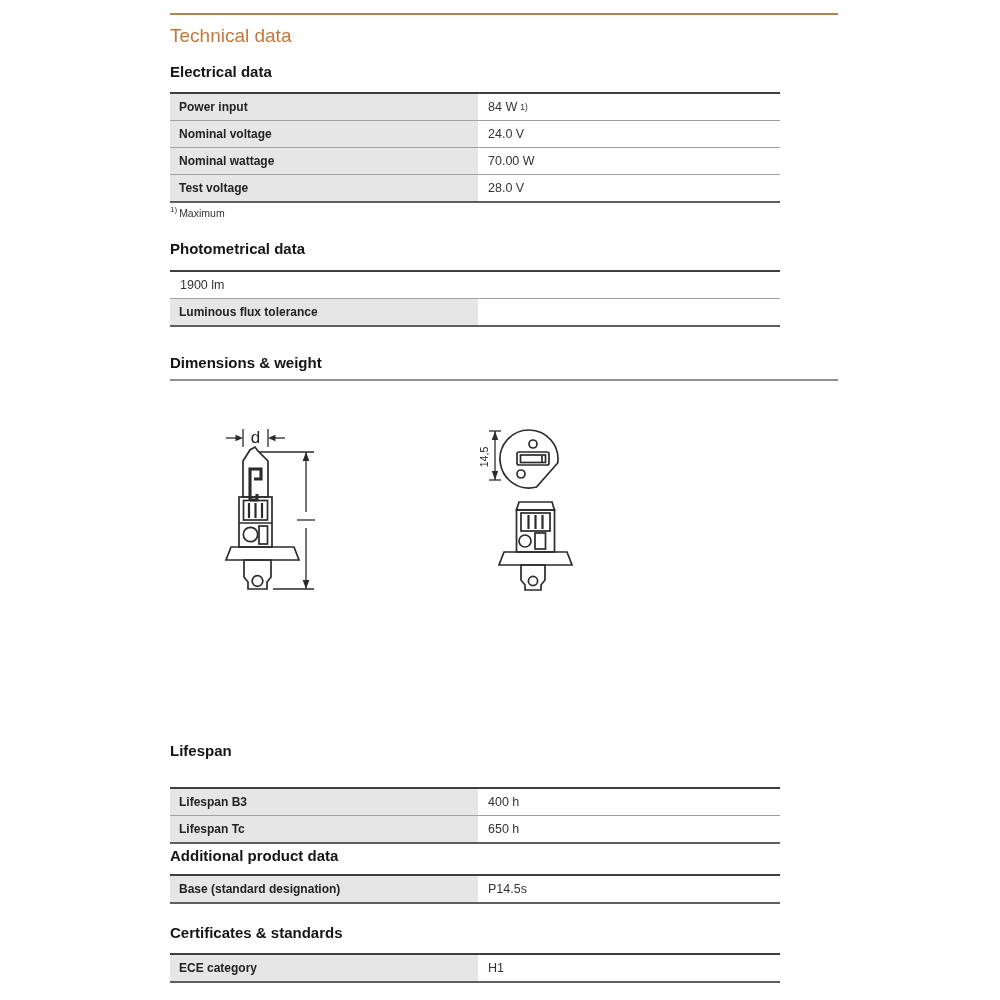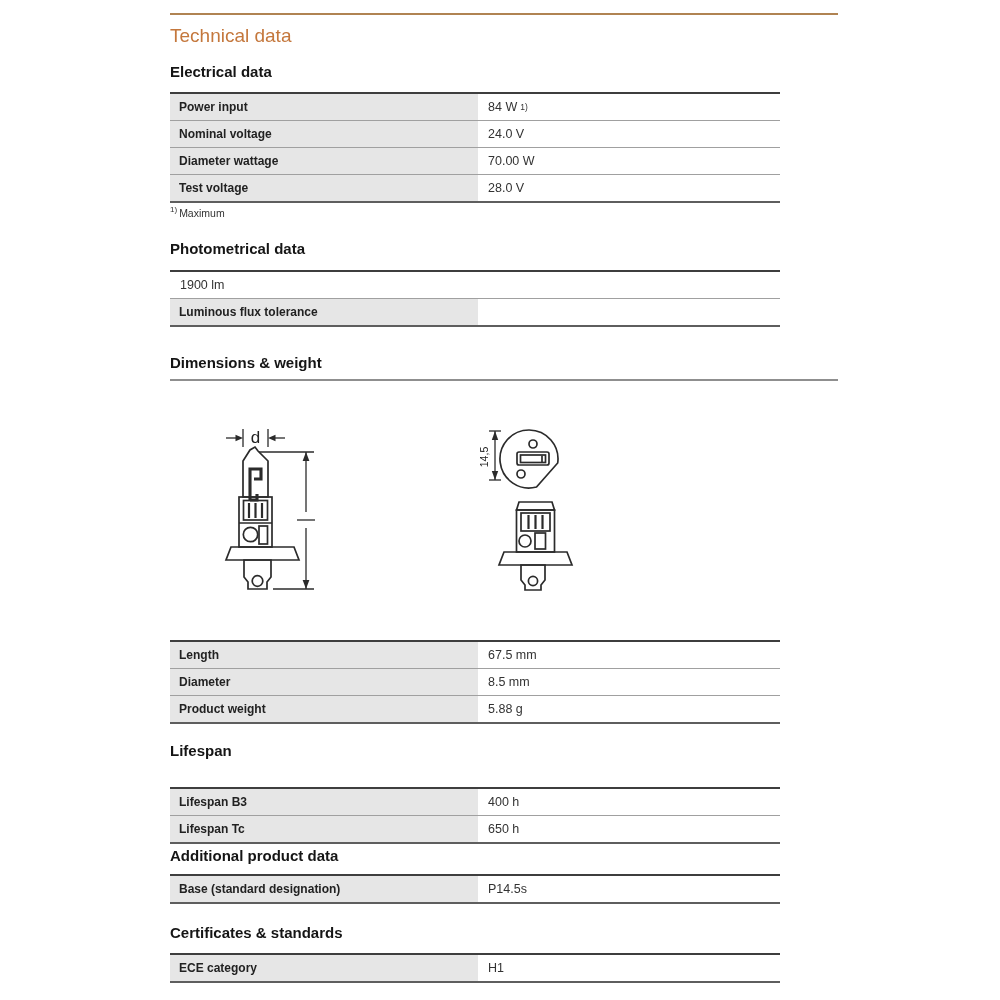--- a/index.html
+++ b/index.html
@@ -59,21 +59,21 @@
       <div class="td-v">
           <span>84 W</span>
           <sup>1)</sup>
         </div>
     </div>
     <div class="tr">
       <div class="td-l">Nominal voltage</div>
       <div class="td-v">24.0 V</div>
     </div>
     <div class="tr">
-      <div class="td-l">Diameter wattage</div>
+      <div class="td-l">Nominal wattage</div>
       <div class="td-v">70.00 W</div>
     </div>
     <div class="tr">
       <div class="td-l">Test voltage</div>
       <div class="td-v">28.0 V</div>
     </div>
   </div>
   <div class="footnote"><sup>1)</sup><span>Maximum</span></div>
 
   <div class="sec-h" style="top:241px;">Photometrical data</div>
@@ -165,34 +165,20 @@
         <path d="M542.5 515 L542.5 529"></path>
       </g>
       <circle cx="525" cy="541" r="6"></circle>
       <rect x="535" y="533" width="10.5" height="16"></rect>
       <path d="M504 552 L567 552 L572 565 L499 565 Z"></path>
       <path d="M521 565 L521 580 L525 585 L525 590 L541 590 L541 585 L545 580 L545 565 Z"></path>
       <circle cx="533" cy="581" r="4.6"></circle>
     </g>
   </svg>
 
-  <div class="tbl" style="top:640px;">
-    <div class="tr">
-      <div class="td-l">Length</div>
-      <div class="td-v">67.5 mm</div>
-    </div>
-    <div class="tr">
-      <div class="td-l">Diameter</div>
-      <div class="td-v">8.5 mm</div>
-    </div>
-    <div class="tr">
-      <div class="td-l">Product weight</div>
-      <div class="td-v">5.88 g</div>
-    </div>
-  </div>
 
   <div class="sec-h" style="top:743px;">Lifespan</div>
   <div class="tbl" style="top:747px;margin-top:40px;">
     <div class="tr">
       <div class="td-l">Lifespan B3</div>
       <div class="td-v">400 h</div>
     </div>
     <div class="tr">
       <div class="td-l">Lifespan Tc</div>
       <div class="td-v">650 h</div>

